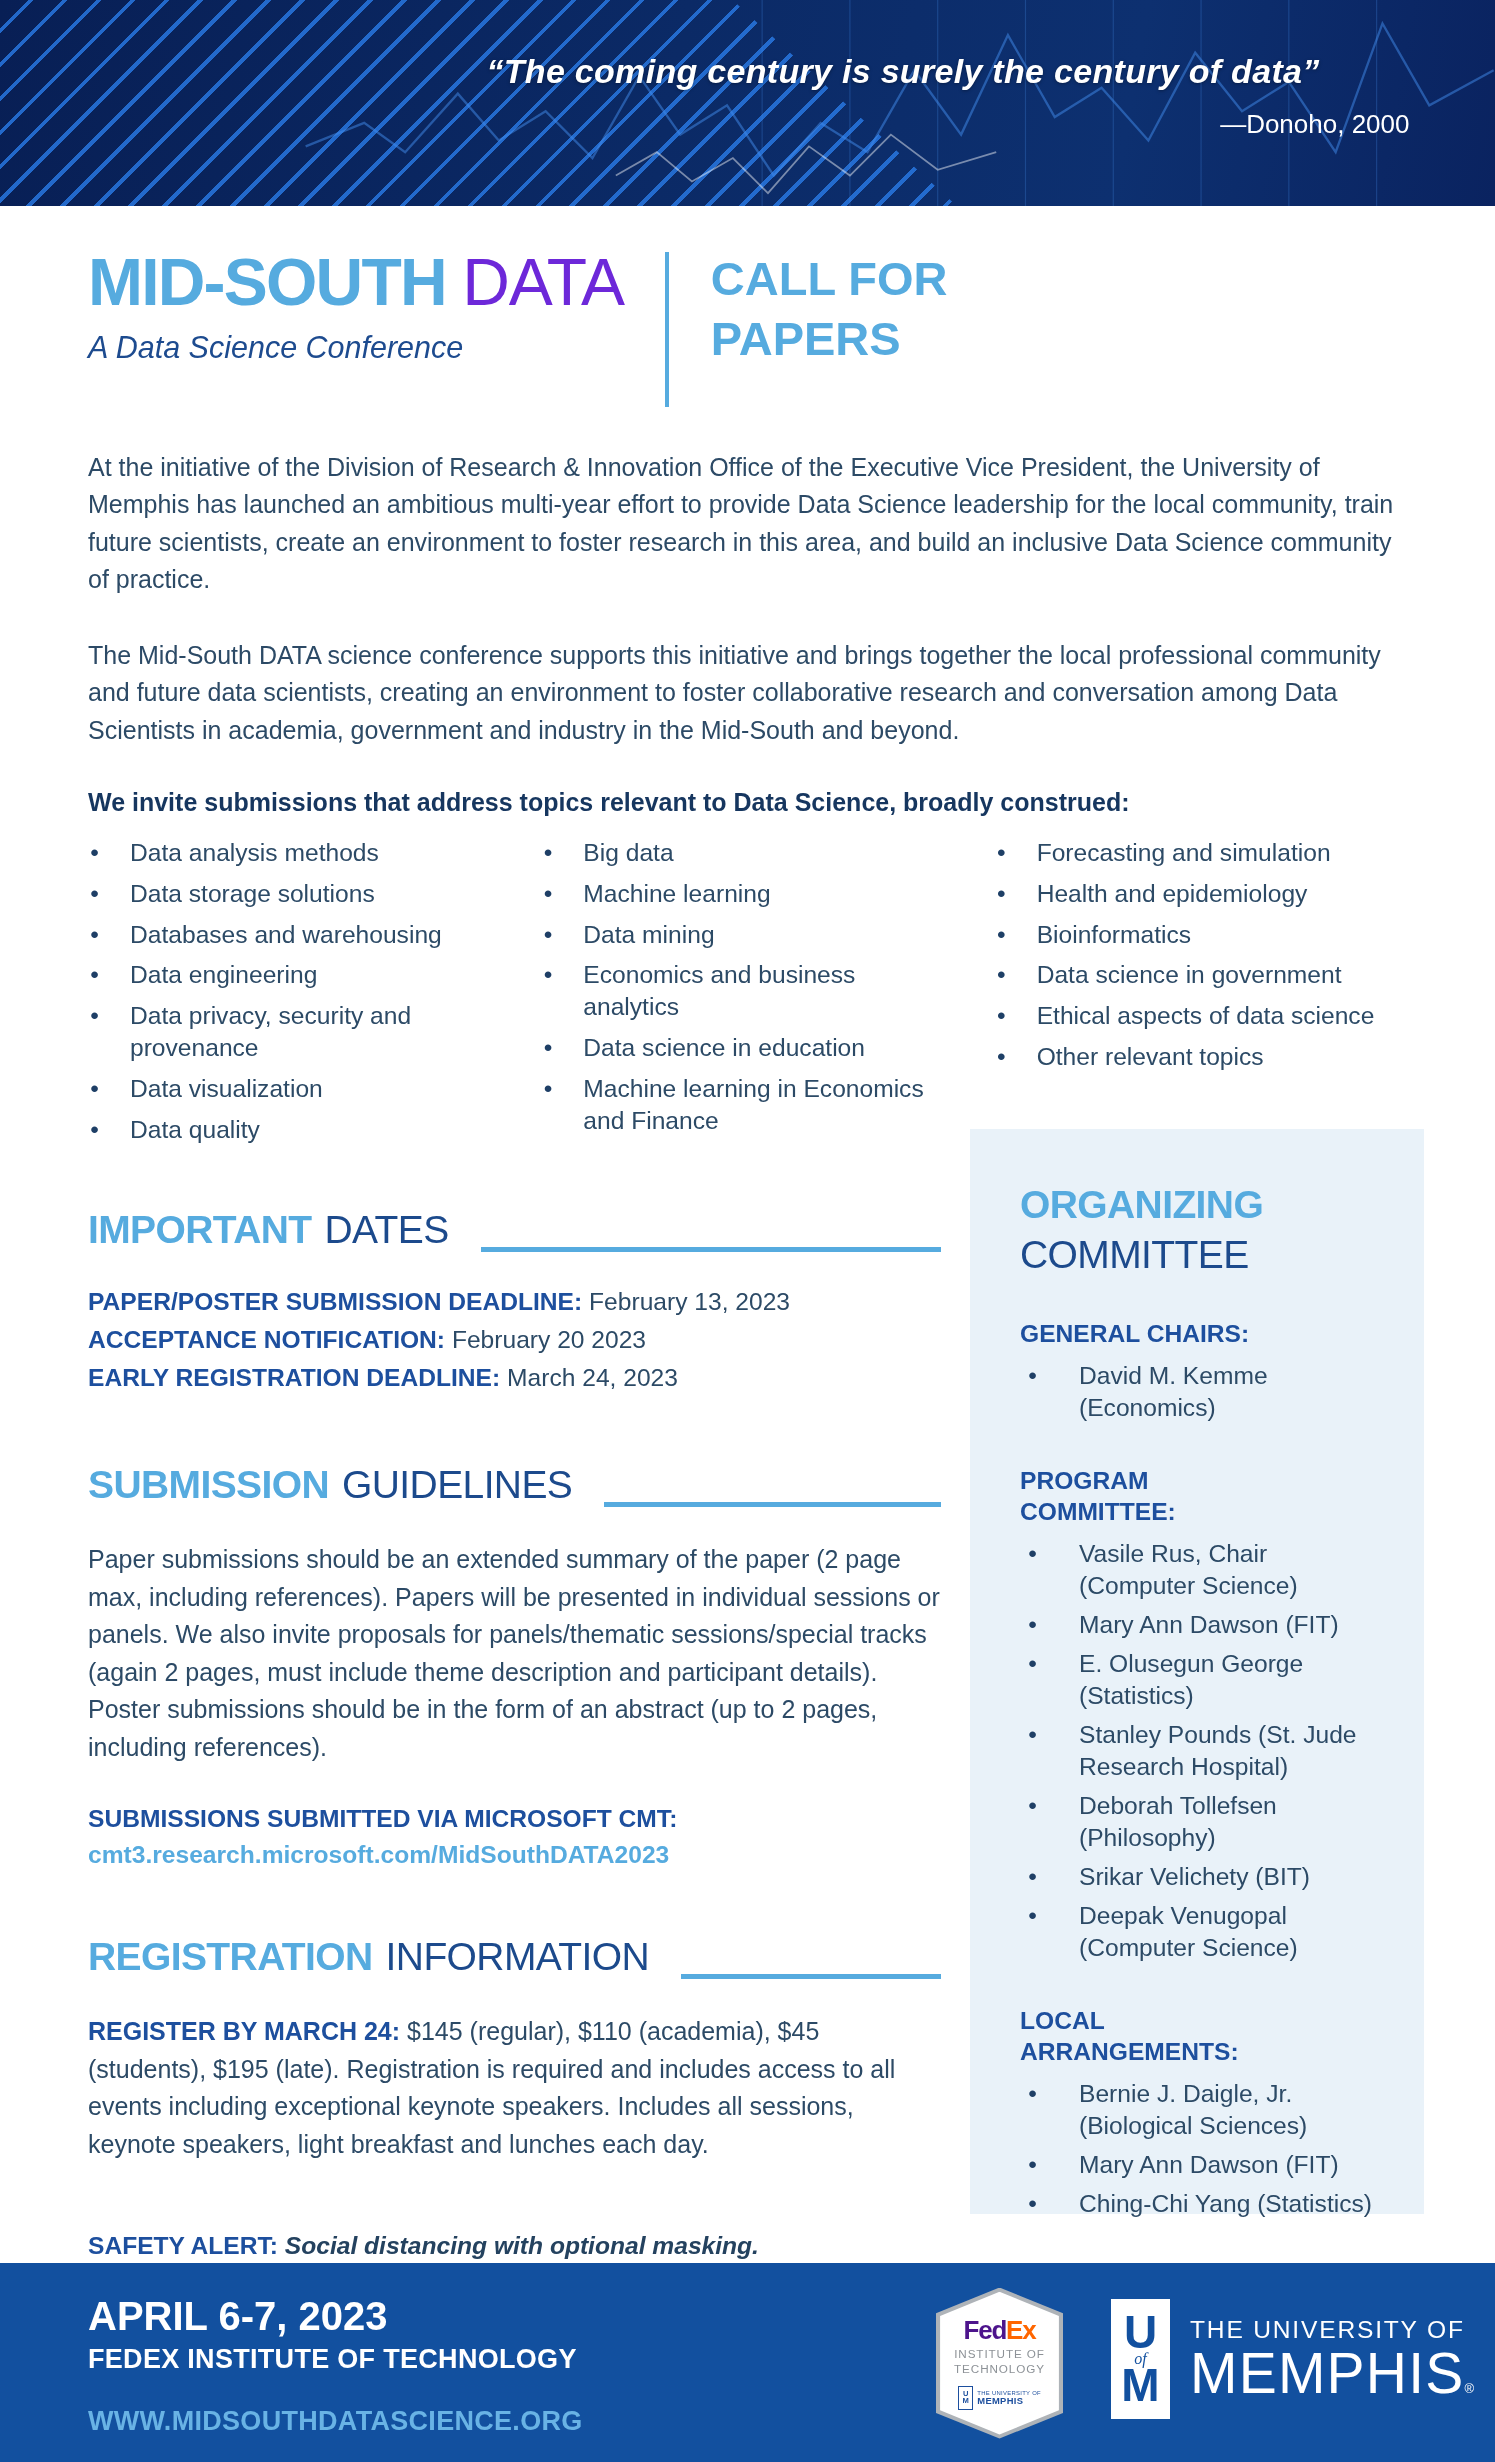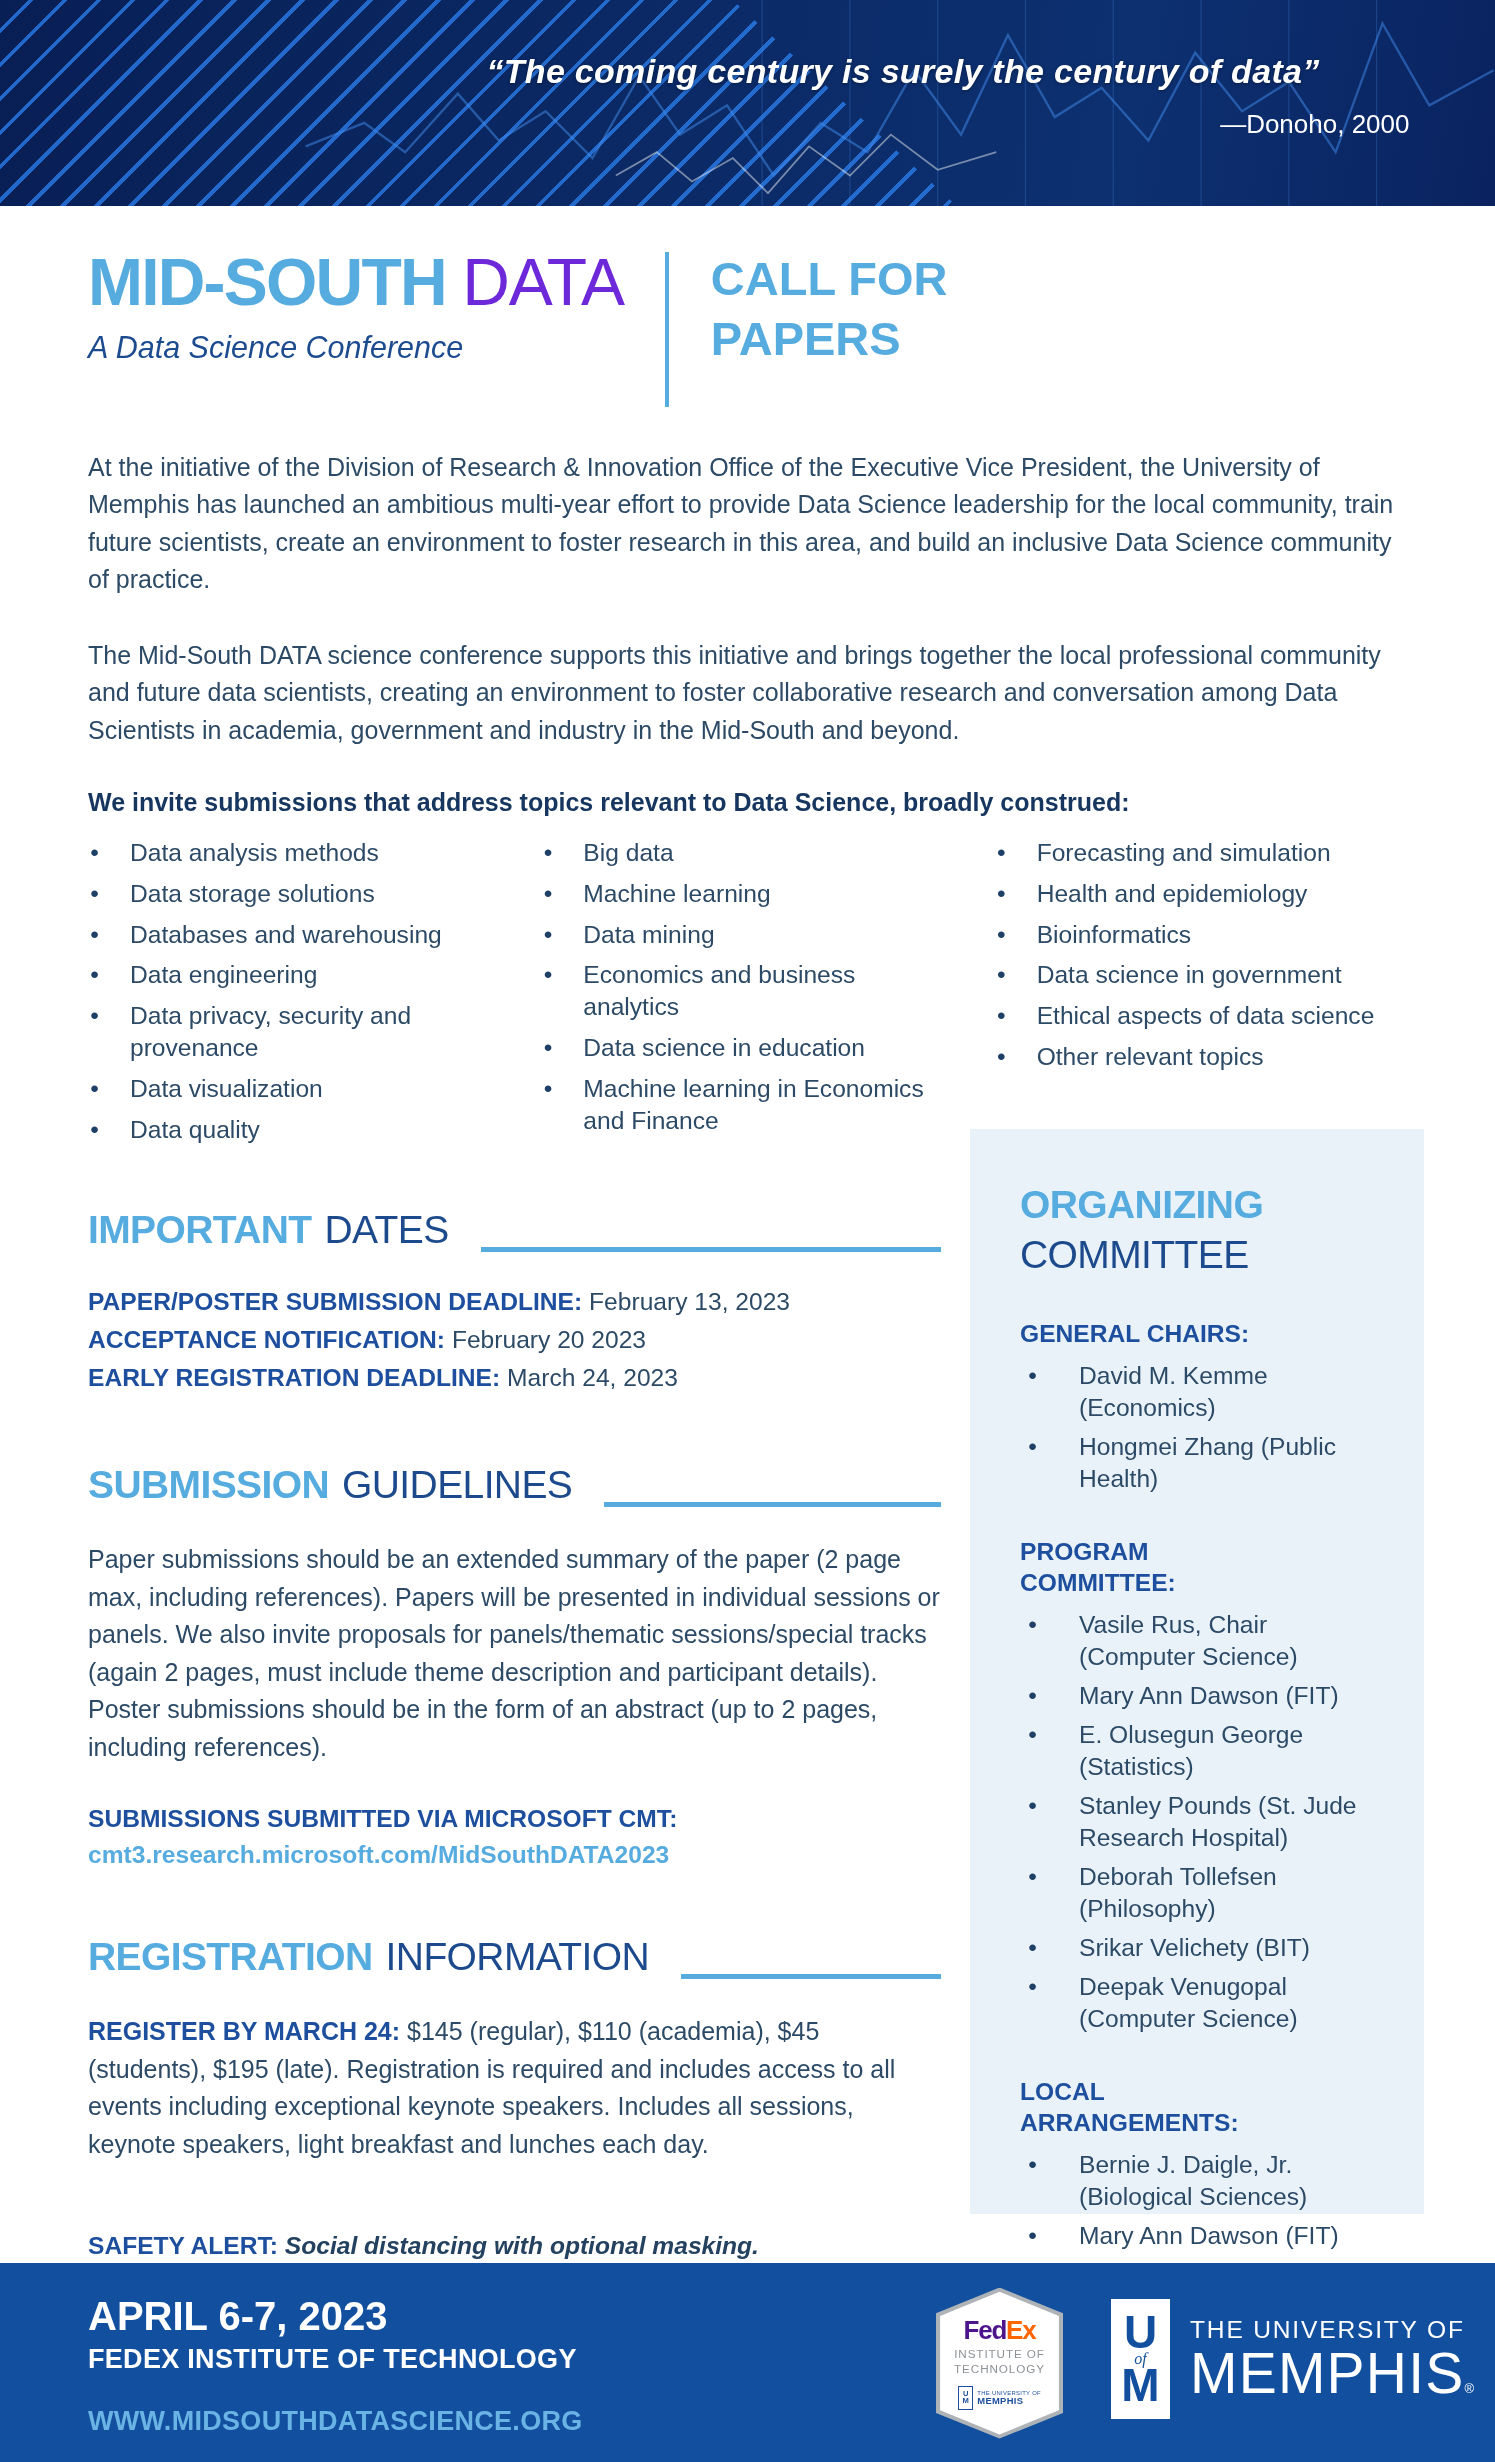--- a/index.html
+++ b/index.html
@@ -212,21 +212,20 @@
 
   <aside class="sidebar">
     <div class="side-head">
       <span class="h-accent">ORGANIZING</span>
       <span class="h-thin">COMMITTEE</span>
     </div>
     <div>
         <h4 class="side-title">GENERAL CHAIRS:</h4>
         <ul class="side-list">
           <li class="b-item">David M. Kemme (Economics)</li>
-          <li class="b-item">Hongmei Zhang (Public Health)</li>
         </ul>
         <h4 class="side-title">PROGRAM COMMITTEE:</h4>
         <ul class="side-list">
           <li class="b-item">Vasile Rus, Chair (Computer Science)</li>
           <li class="b-item">Mary Ann Dawson (FIT)</li>
           <li class="b-item">E. Olusegun George (Statistics)</li>
           <li class="b-item">Stanley Pounds (St. Jude Research Hospital)</li>
           <li class="b-item">Deborah Tollefsen (Philosophy)</li>
           <li class="b-item">Srikar Velichety (BIT)</li>
           <li class="b-item">Deepak Venugopal (Computer Science)</li>

